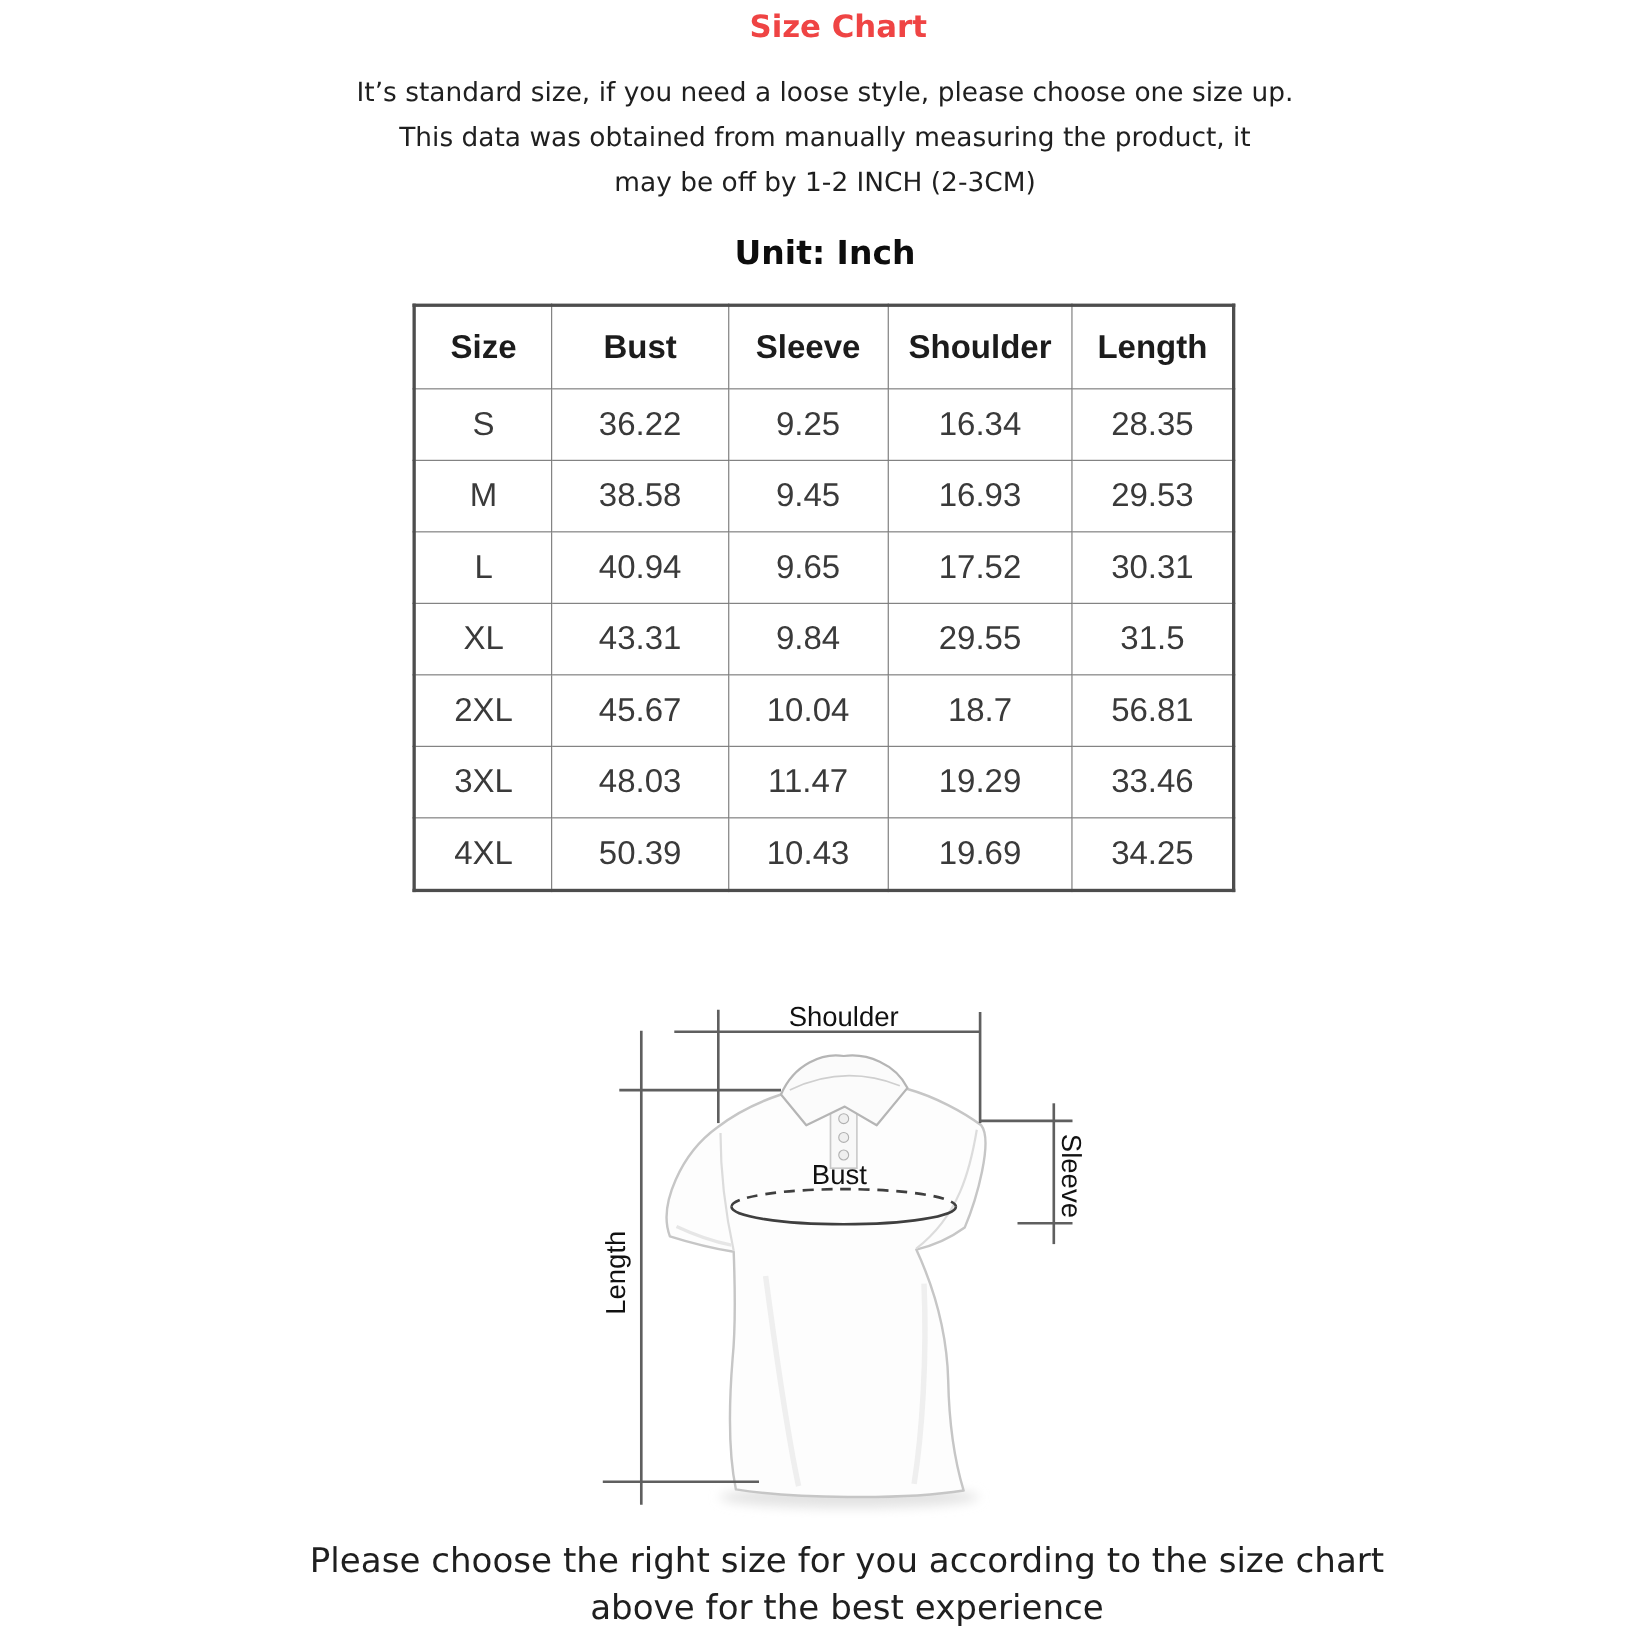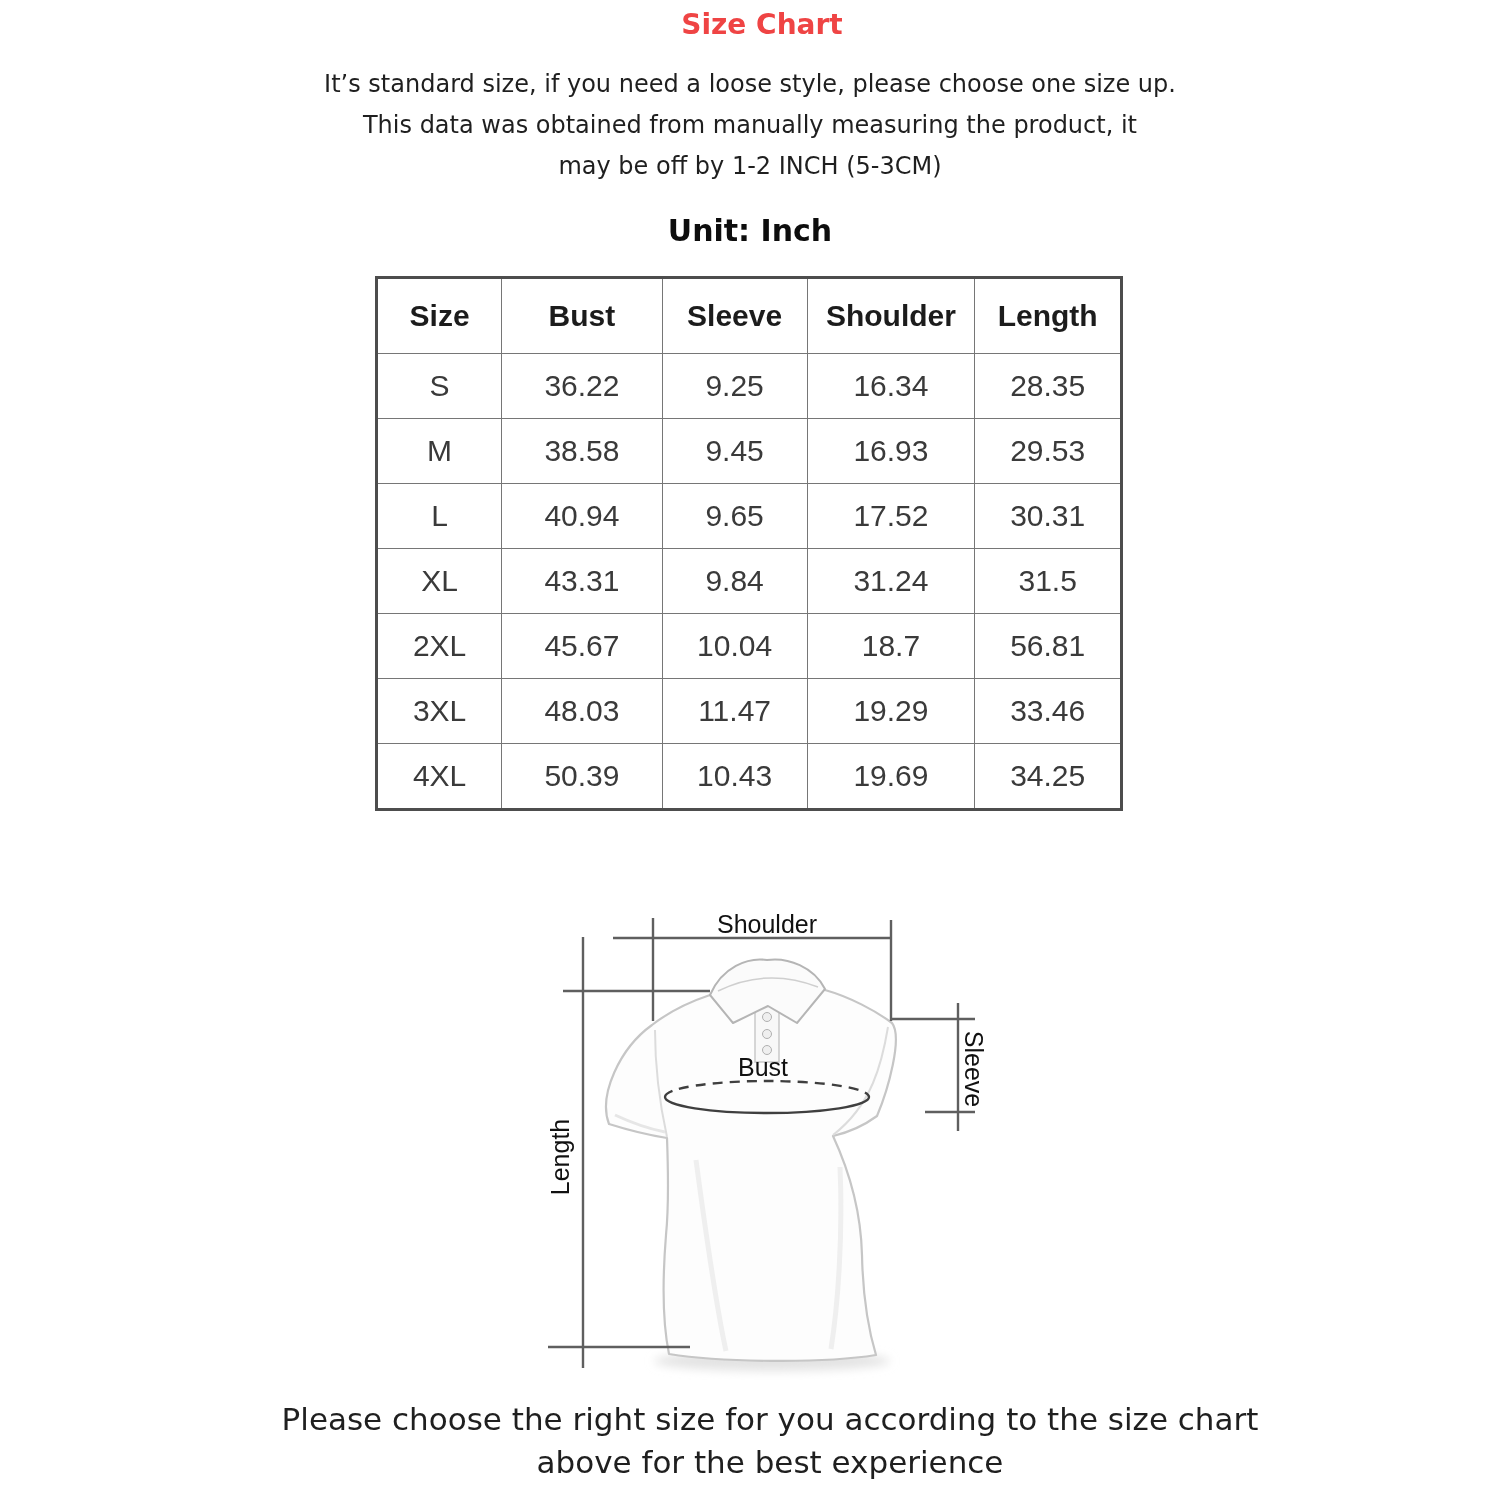--- a/index.html
+++ b/index.html
@@ -45,21 +45,21 @@
 </head>
 <body>
 
 <div class="canvas">
 
   <div class="page-title">Size Chart</div>
 
   <div class="description">
     <div>It’s standard size, if you need a loose style, please choose one size up.</div>
     <div>This data was obtained from manually measuring the product, it</div>
-    <div>may be off by 1-2 INCH (5-3CM)</div>
+    <div>may be off by 1-2 INCH (2-3CM)</div>
   </div>
 
   <div class="unit-label">Unit: Inch</div>
 
   <div class="size-table-wrap">
     <table class="size-table">
       <thead>
         <tr>
           <th class="col-size">Size</th>
           <th class="col-bust">Bust</th>
@@ -87,21 +87,21 @@
           <td>L</td>
           <td>40.94</td>
           <td>9.65</td>
           <td>17.52</td>
           <td>30.31</td>
         </tr>
         <tr>
           <td>XL</td>
           <td>43.31</td>
           <td>9.84</td>
-          <td>31.24</td>
+          <td>29.55</td>
           <td>31.5</td>
         </tr>
         <tr>
           <td>2XL</td>
           <td>45.67</td>
           <td>10.04</td>
           <td>18.7</td>
           <td>56.81</td>
         </tr>
         <tr>

